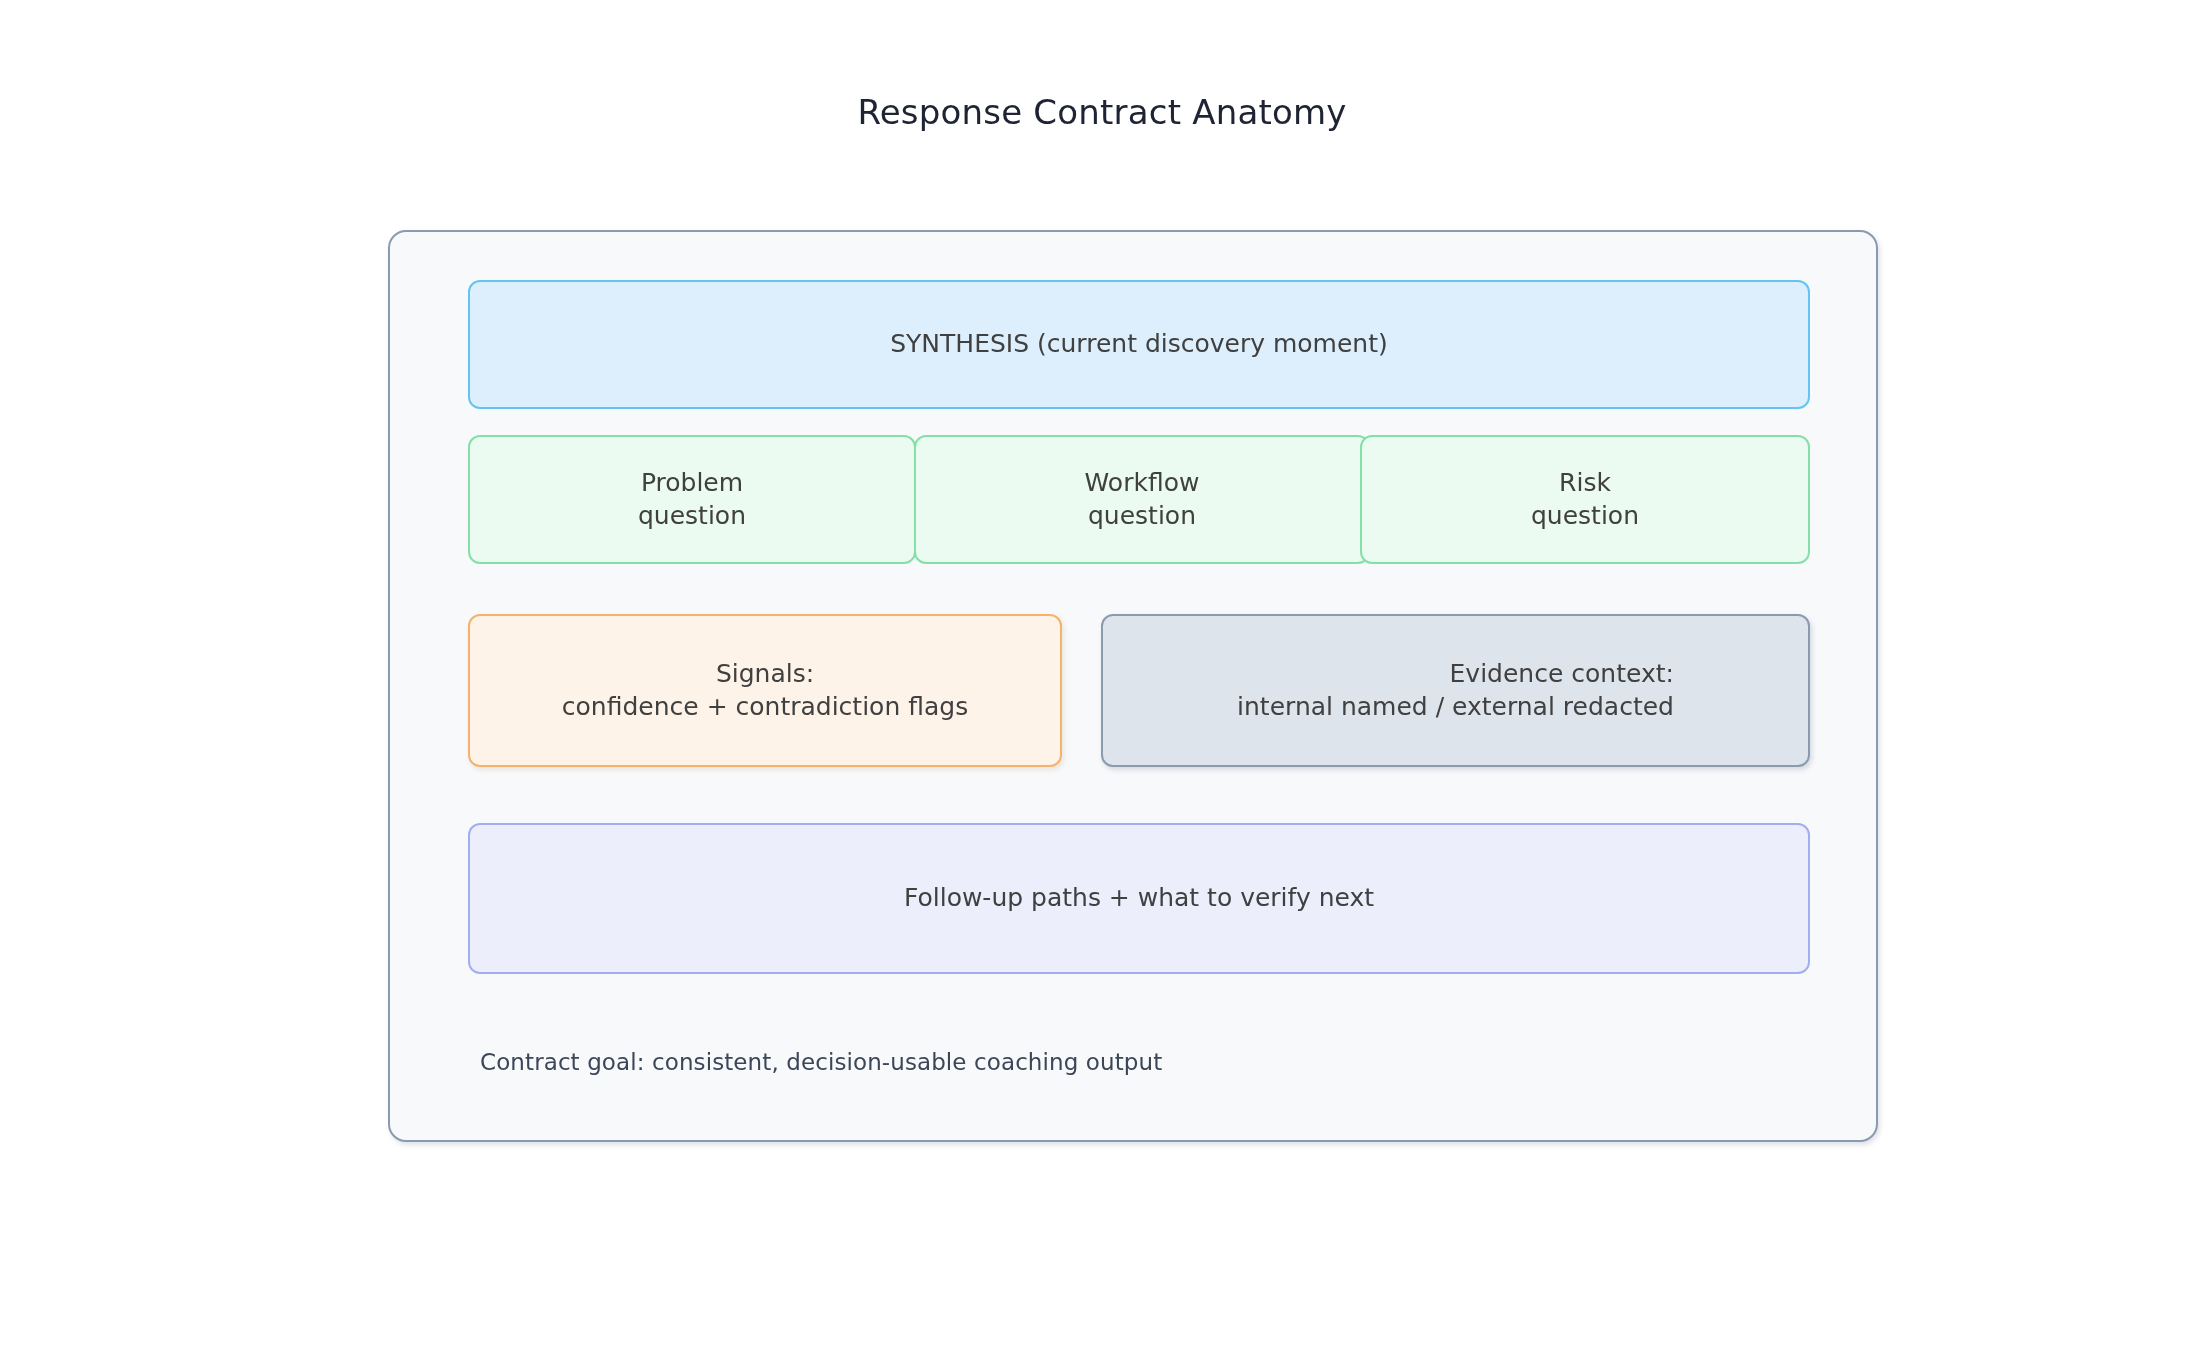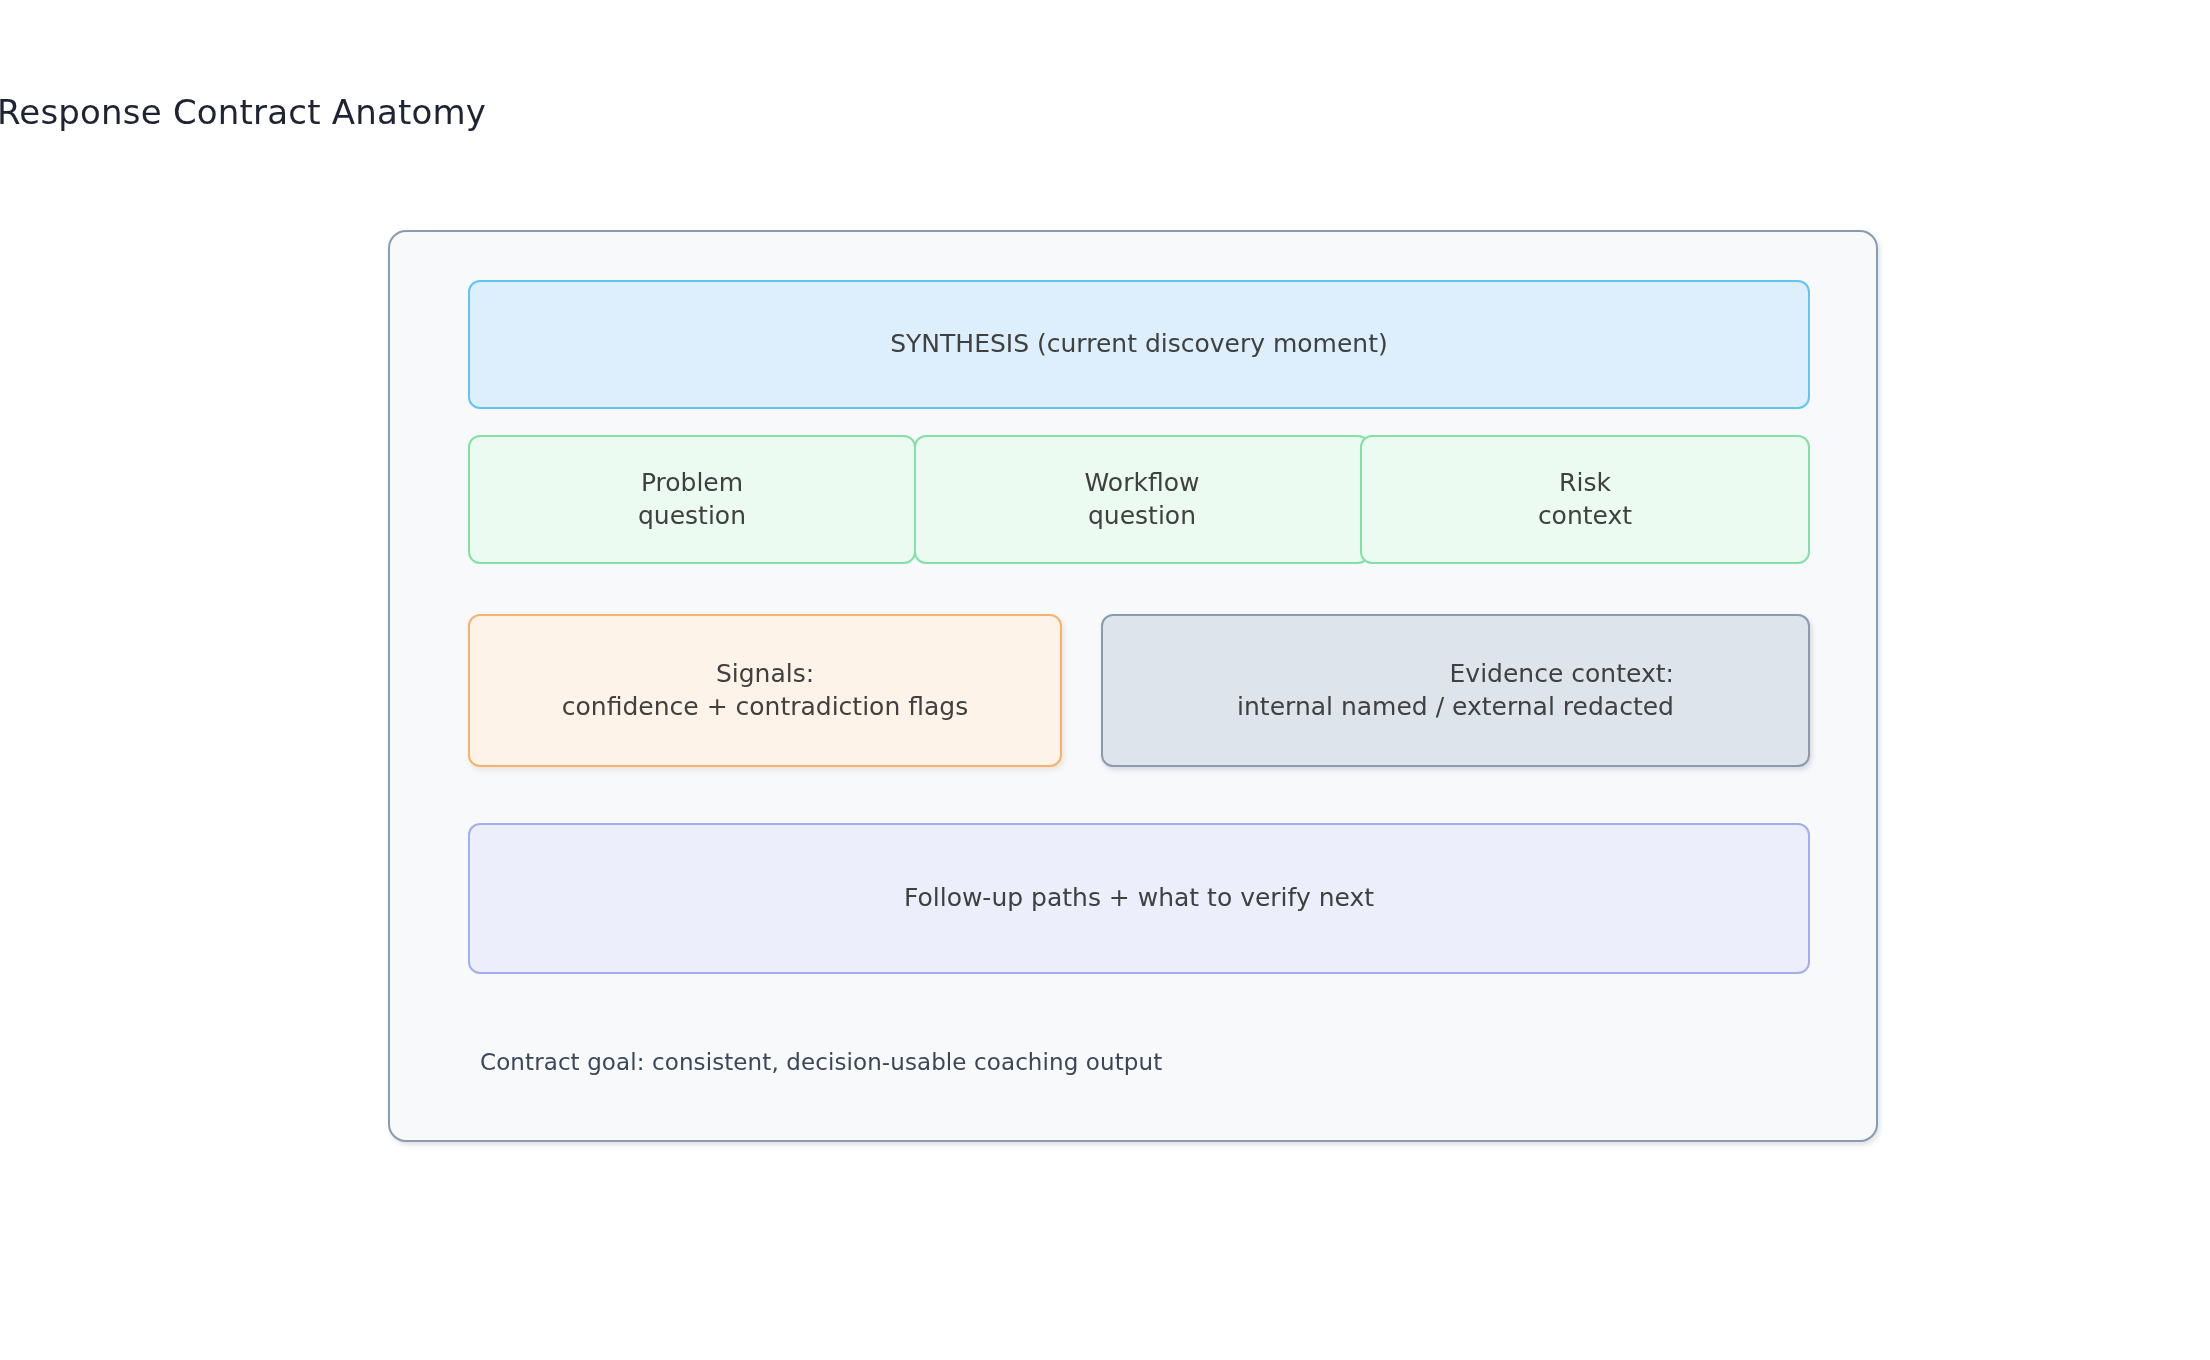--- a/index.html
+++ b/index.html
@@ -13,21 +13,21 @@
     font-family: "DejaVu Sans", "Liberation Sans", sans-serif;
     overflow: hidden;
     position: relative;
   }
 
   #page-title {
     position: absolute;
     left: 0;
     top: 92px;
     width: 2210px;
-    text-align: left;
+    text-align: center;
     font-size: 34px;
     font-weight: 400;
     color: #1e2433;
     letter-spacing: 0.2px;
   }
   
   #title-shift {
     display: inline-block;
     transform: translateX(-3px);
   }
@@ -132,21 +132,21 @@
 
   <div class="node" id="node-synthesis">SYNTHESIS (current discovery moment)</div>
 
   <div class="node node-question" id="node-problem">Problem
 question</div>
 
   <div class="node node-question" id="node-workflow">Workflow
 question</div>
 
   <div class="node node-question" id="node-risk">Risk
-context</div>
+question</div>
 
   <div class="node" id="node-signals">Signals:
 confidence + contradiction flags</div>
 
   <div class="node" id="node-evidence">Evidence context:
 internal named / external redacted</div>
 
   <div class="node" id="node-followup">Follow-up paths + what to verify next</div>
 
   <div id="contract-goal">Contract goal: consistent, decision-usable coaching output</div>

